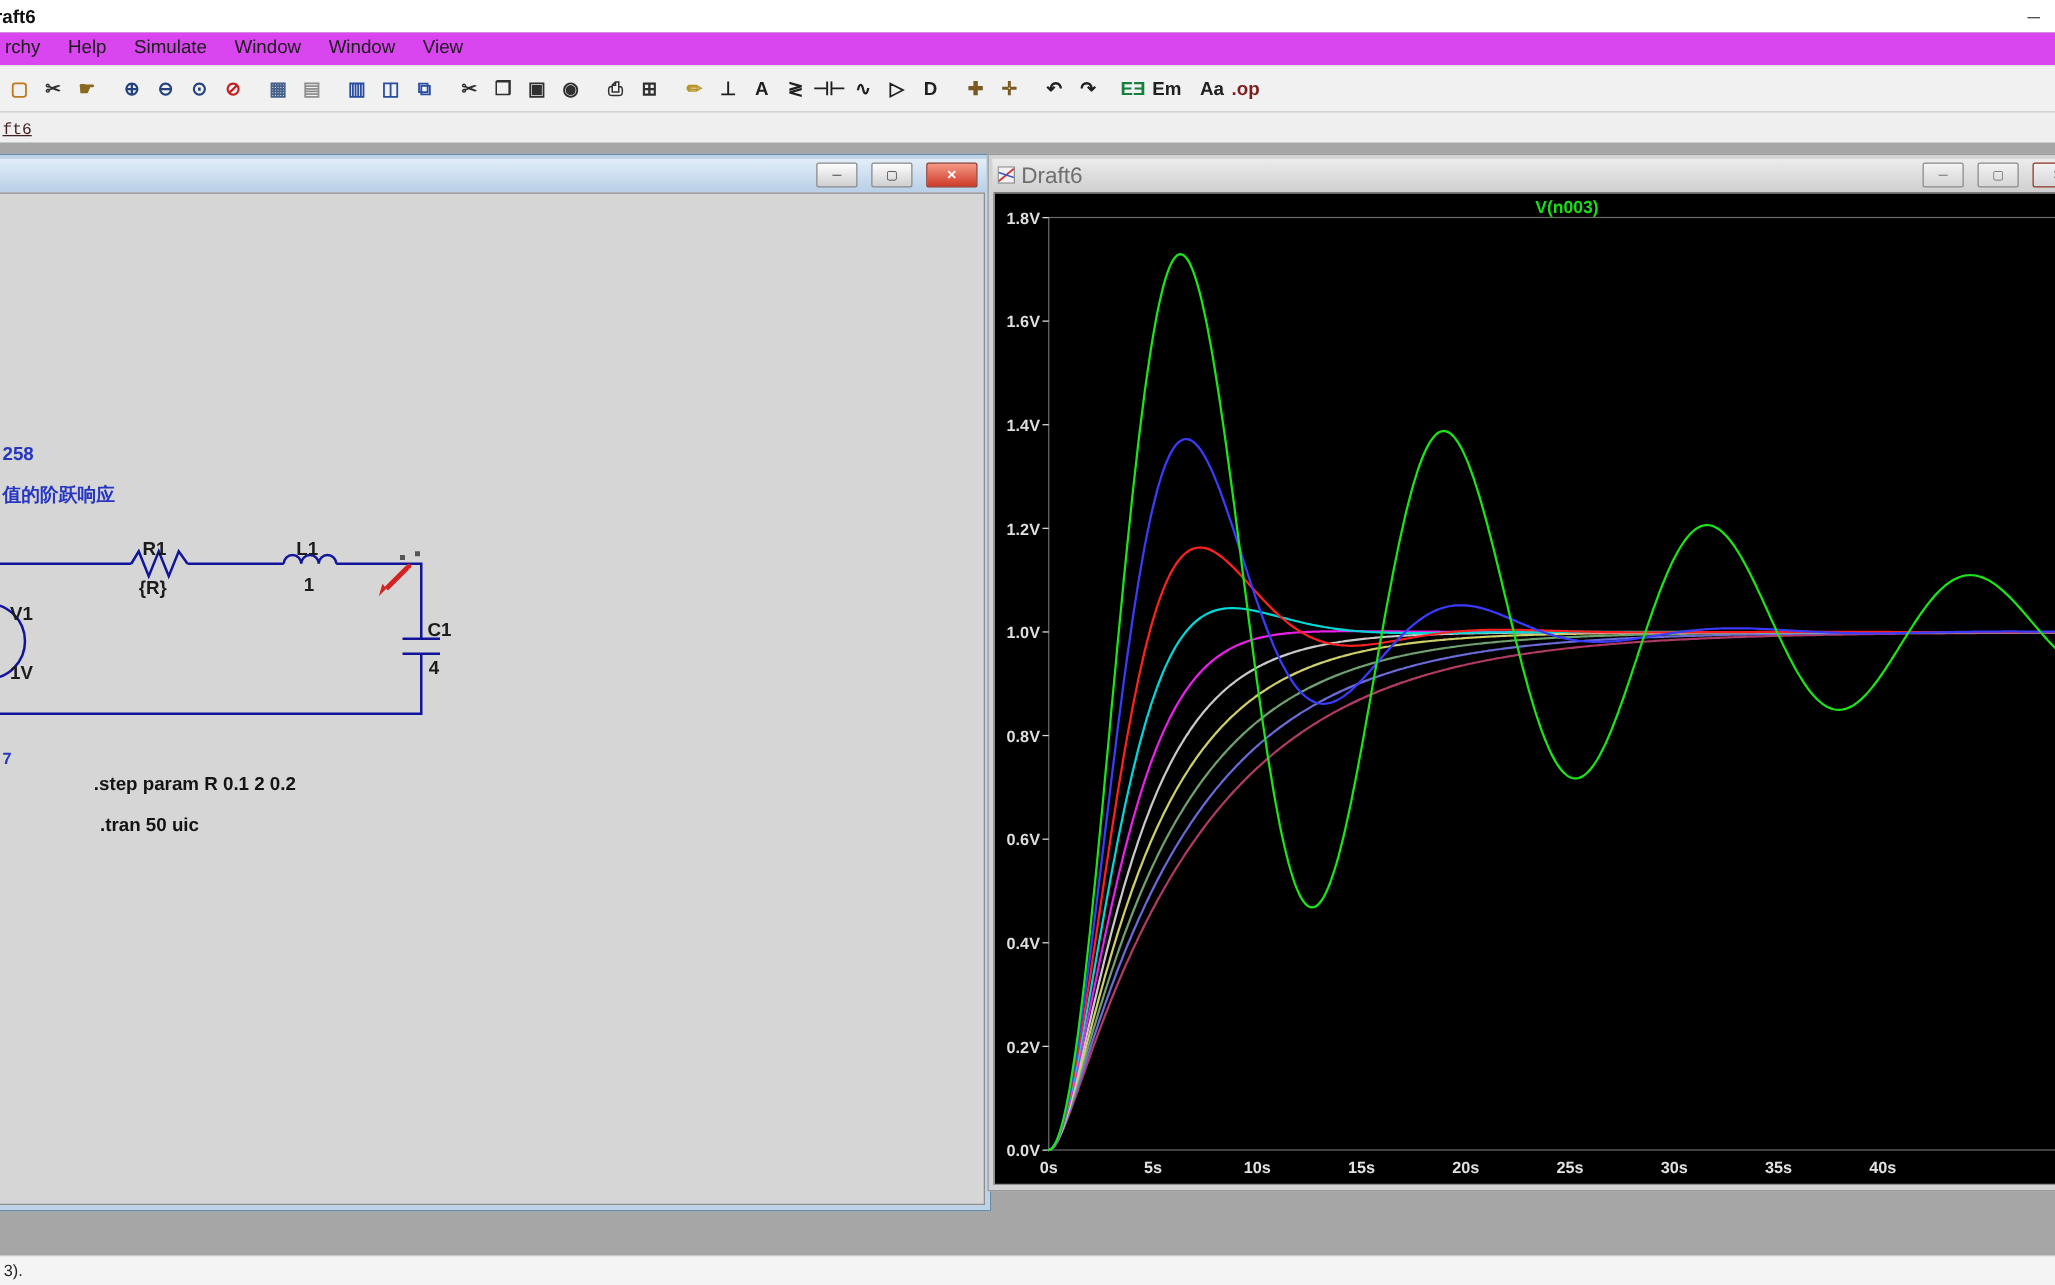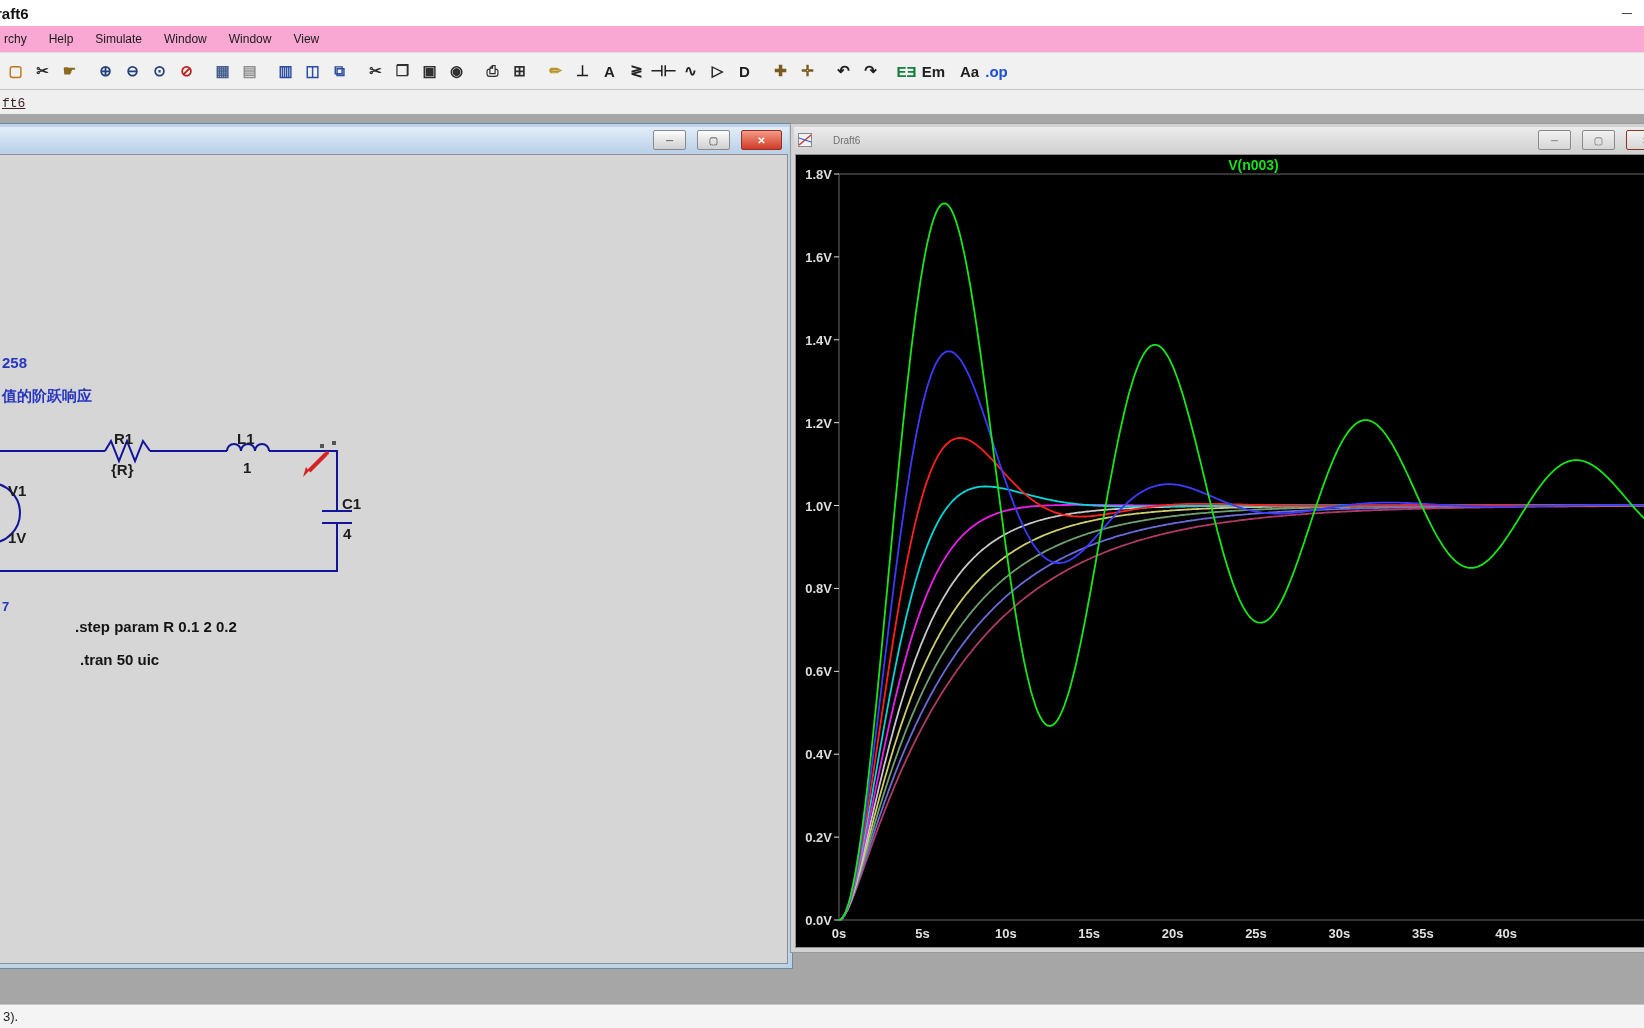--- a/index.html
+++ b/index.html
@@ -2,39 +2,39 @@
 <html><head>
 <meta charset="utf-8">
 <style>
   html,body{margin:0;padding:0}
   body{width:1644px;height:1028px;overflow:hidden;position:relative;
        font-family:"Liberation Sans",sans-serif;background:#a6a6a6;}
   
   .titlebar{height:26px;background:#ffffff;display:flex;align-items:center;}
   .title-text{font-size:15px;font-weight:700;color:#111;margin-left:-4px;}
   .app-min{margin-left:auto;margin-right:12px;color:#444;font-size:14px;cursor:default;}
-  .menubar{height:26px;background:#f9a8d4;display:flex;align-items:center;font-size:12px;color:#1a1a1a;}
+  .menubar{height:26px;background:#d946ef;display:flex;align-items:flex-start;font-size:15px;color:#1a1a1a;}
   .menu-item{padding:3px 11px;}
   .menu-item:first-child{margin-left:-7px;}
   .toolbar{height:36px;background:#f1f1f1;border-top:1px solid #e0e0e0;border-bottom:1px solid #c6c6c6;
            display:flex;align-items:center;padding-left:2px;}
   .tb{width:27px;height:26px;display:flex;align-items:center;justify-content:center;
       font-size:15px;font-weight:600;border-radius:2px;}
   .tb.gap{margin-left:9px;}
   .tabstrip{height:26px;background:#efefef;border-bottom:1px solid #c4c4c4;display:flex;align-items:center;}
   .tab{font-family:"Liberation Mono",monospace;font-size:13px;color:#402020;padding:2px 6px 2px 2px;text-decoration:underline;}
   
   .mdi{position:absolute;left:0;top:114px;right:0;bottom:23px;background:#a6a6a6;overflow:hidden;}
   .window{position:absolute;border:1px solid #6d8aa5;padding:3px;}
   .window.left{left:-60px;top:9px;width:845px;height:838px;background:#bdd3e8;}
   .window.right{left:790px;top:9px;width:880px;height:822px;background:#d2d2d2;border-color:#9a9a9a;}
   .titlebar2{height:26px;display:flex;align-items:center;}
   .left .titlebar2{background:linear-gradient(#e2eef9,#b9d0e7);}
   .right .titlebar2{background:linear-gradient(#ececec,#d0d0d0);}
-  .win-title{font-size:10px;color:#6f6f6f;margin-left:21px;}
+  .win-title{font-size:18px;color:#6f6f6f;margin-left:5px;}
   .winbtns{margin-left:auto;display:flex;gap:11px;margin-right:7px;}
   .wbtn{width:31px;height:18px;border:1px solid #8a8a8a;border-radius:2px;
         background:linear-gradient(#fdfdfd,#cfcfcf);display:flex;align-items:center;justify-content:center;
         font-size:10px;color:#333;}
   .wbtn.close{width:39px;background:linear-gradient(#f59a86,#cf3a28);color:#fff;border-color:#8f3424;font-weight:700;}
   .right .wbtn{background:linear-gradient(#f2f2f2,#d6d6d6);color:#666;}
   .client{position:absolute;left:4px;right:4px;top:30px;bottom:4px;border:1px solid #8f8f8f;overflow:hidden;}
   .left .client{background:#d6d6d6;}
   .right .client{background:#000;}
   .client svg{position:absolute;left:0;top:0;}
@@ -92,21 +92,21 @@
     <span class="tb" style="color: rgb(32, 32, 32);">∿</span>
     <span class="tb" style="color: rgb(32, 32, 32);">▷</span>
     <span class="tb" style="color: rgb(32, 32, 32);">D</span>
     <span class="tb gap" style="color: rgb(122, 90, 32);">✚</span>
     <span class="tb" style="color: rgb(122, 90, 32);">✛</span>
     <span class="tb gap" style="color: rgb(32, 32, 32);">↶</span>
     <span class="tb" style="color: rgb(32, 32, 32);">↷</span>
     <span class="tb gap" style="color: #15803d;">EƎ</span>
     <span class="tb" style="color: rgb(32, 32, 32);">Em</span>
     <span class="tb gap" style="color: rgb(32, 32, 32);">Aa</span>
-    <span class="tb" style="color: #1d4ed8;">.op</span>
+    <span class="tb" style="color: #7f1d1d;">.op</span>
   </div>
 
 <div class="tabstrip">
   <span class="tab">ft6</span>
 </div>
 
 <div class="mdi">
 
   <div class="window left">
     <div class="titlebar2">

